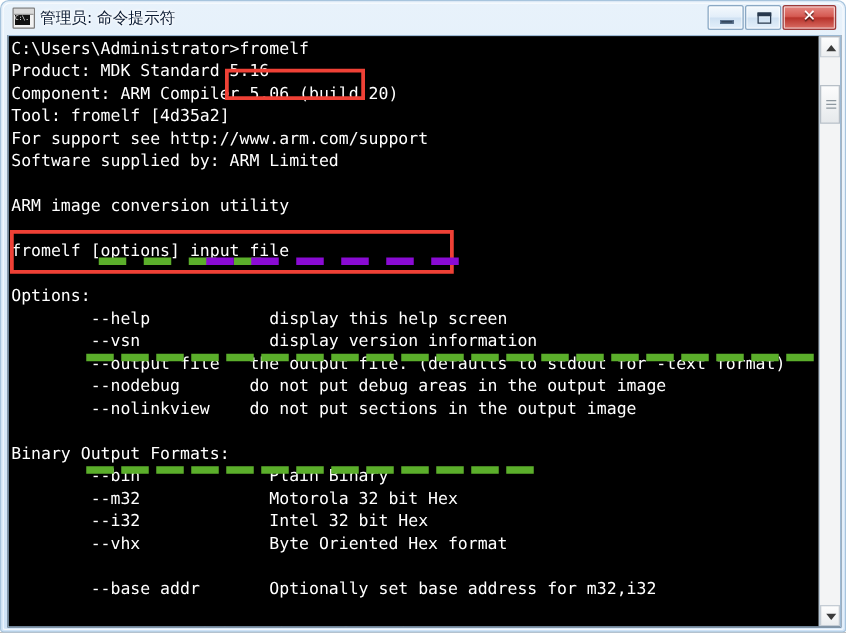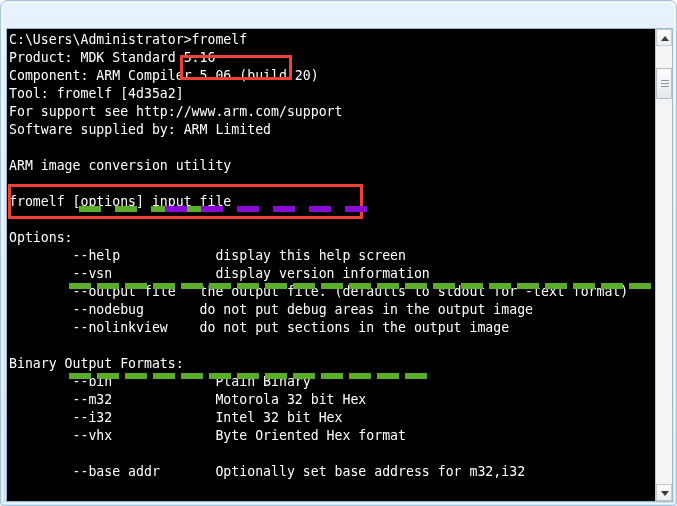--- a/index.html
+++ b/index.html
@@ -150,20 +150,37 @@
   }
   .dash{position:absolute;height:6px;}
   .dash.green{background:#5bae2b;}
   .dash.purple{background:#8a0bd4;}
 </style>
 </head>
 <body>
 
 <div id="window">
 
+  <div id="titlebar">
+    <div id="title-icon">
+      <div class="bar"></div>
+        <div class="scr"></div>
+    </div>
+    <div id="title-text">管理员: 命令提示符</div>
+
+    <div class="winbtn" id="btn-min">
+      <div class="glyph-min"></div>
+    </div>
+    <div class="winbtn" id="btn-max">
+      <div class="glyph-max"></div>
+    </div>
+    <div class="winbtn" id="btn-close">
+      <div class="glyph-close">✕</div>
+    </div>
+  </div>
 
   <div id="client">
 
     <div id="console">
       <div id="lines"><div class="cline">C:\Users\Administrator&gt;fromelf</div><div class="cline">Product: MDK Standard 5.16</div><div class="cline">Component: ARM Compiler 5.06 (build 20)</div><div class="cline">Tool: fromelf [4d35a2]</div><div class="cline">For support see http://www.arm.com/support</div><div class="cline">Software supplied by: ARM Limited</div><div class="cline">&nbsp;</div><div class="cline">ARM image conversion utility</div><div class="cline">&nbsp;</div><div class="cline">fromelf [options] input_file</div><div class="cline">&nbsp;</div><div class="cline">Options:</div><div class="cline">        --help            display this help screen</div><div class="cline">        --vsn             display version information</div><div class="cline">        --output file   the output file. (defaults to stdout for -text format)</div><div class="cline">        --nodebug       do not put debug areas in the output image</div><div class="cline">        --nolinkview    do not put sections in the output image</div><div class="cline">&nbsp;</div><div class="cline">Binary Output Formats:</div><div class="cline">        --bin             Plain Binary</div><div class="cline">        --m32             Motorola 32 bit Hex</div><div class="cline">        --i32             Intel 32 bit Hex</div><div class="cline">        --vhx             Byte Oriented Hex format</div><div class="cline">&nbsp;</div><div class="cline">        --base addr       Optionally set base address for m32,i32</div><div class="cline">&nbsp;</div><div class="cline">Output Formats Requiring Debug Information</div></div>
       <div id="overlays">
           <div class="redbox" style="left: 173px; top: 26px; width: 112px; height: 25px;"></div>
           <div class="redbox" style="left: 1px; top: 155px; width: 355px; height: 35px;"></div>
           <div class="dash green" style="left: 72px; top: 177px; width: 22px;"></div>
           <div class="dash green" style="left: 108px; top: 177px; width: 22px;"></div>

